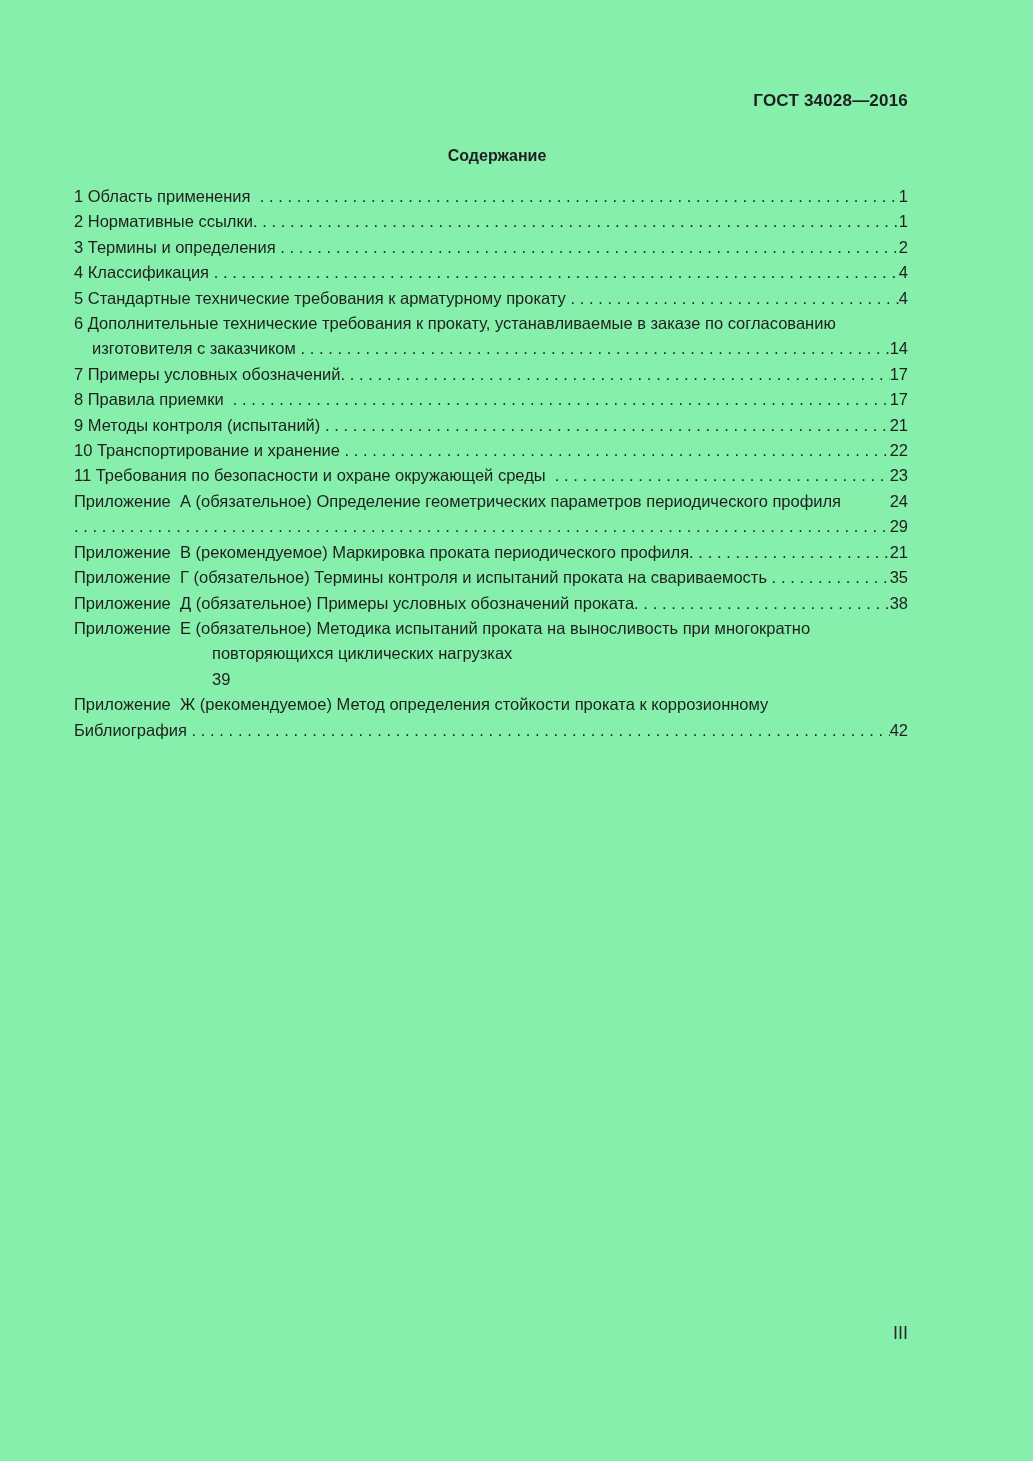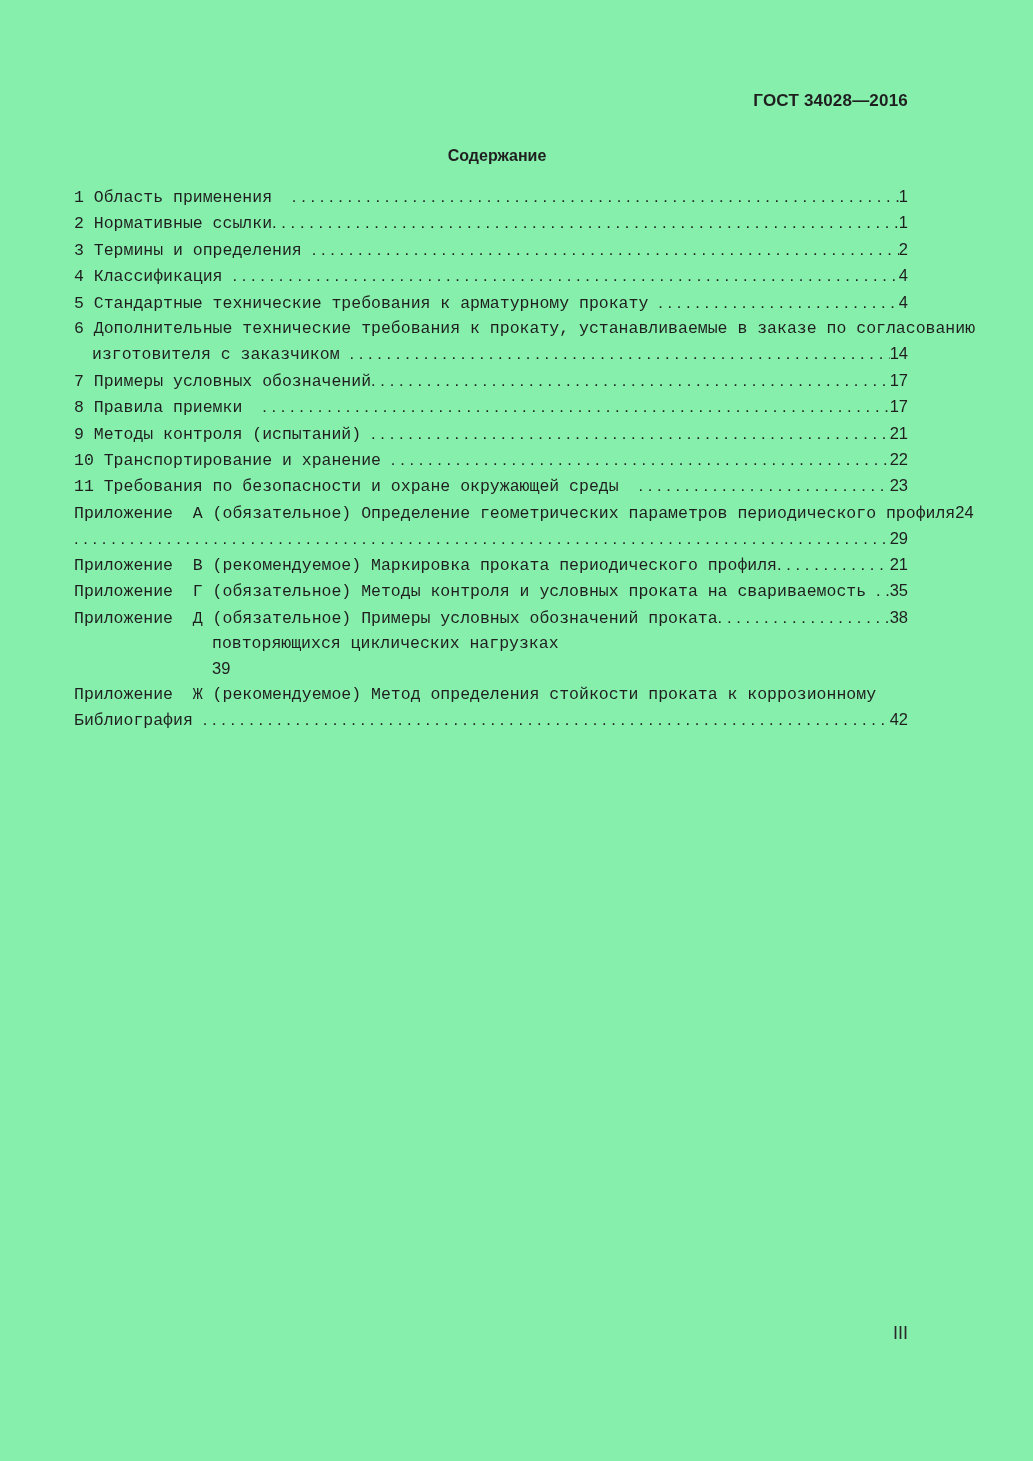--- a/index.html
+++ b/index.html
@@ -48,21 +48,20 @@
     font-size: 16.5px;
     line-height: 25.4px;
   }
   .row {
     display: flex;
     align-items: baseline;
   }
   .t {
     flex: 0 0 auto;
     white-space: pre;
-    font-family: Liberation Mono, monospace;
   }
   .leader {
     flex: 1 1 0;
     min-width: 0;
     overflow: hidden;
     white-space: nowrap;
   }
   .leader::after {
     content: "........................................................................................................................................";
     letter-spacing: 4.7px;
@@ -176,31 +175,34 @@
       <span class="pg">29</span>
     </div>
 
     <div class="row">
       <span class="t">Приложение  В (рекомендуемое) Маркировка проката периодического профиля</span>
       <span class="leader"></span>
       <span class="pg">21</span>
     </div>
 
     <div class="row">
-      <span class="t">Приложение  Г (обязательное) Методы контроля и условных проката на свариваемость </span>
+      <span class="t">Приложение  Г (обязательное) Термины контроля и испытаний проката на свариваемость </span>
       <span class="leader"></span>
       <span class="pg">35</span>
     </div>
 
     <div class="row">
       <span class="t">Приложение  Д (обязательное) Примеры условных обозначений проката</span>
       <span class="leader"></span>
       <span class="pg">38</span>
     </div>
 
+    <div class="row">
+      <span class="t">Приложение  Е (обязательное) Методика испытаний проката на выносливость при многократно</span>
+    </div>
 
     <div class="row ind2">
       <span class="t">повторяющихся циклических нагрузках   </span>
       <span class="leader"></span>
       <span class="pg">39</span>
     </div>
 
     <div class="row">
       <span class="t">Приложение  Ж (рекомендуемое) Метод определения стойкости проката к коррозионному</span>
     </div>

